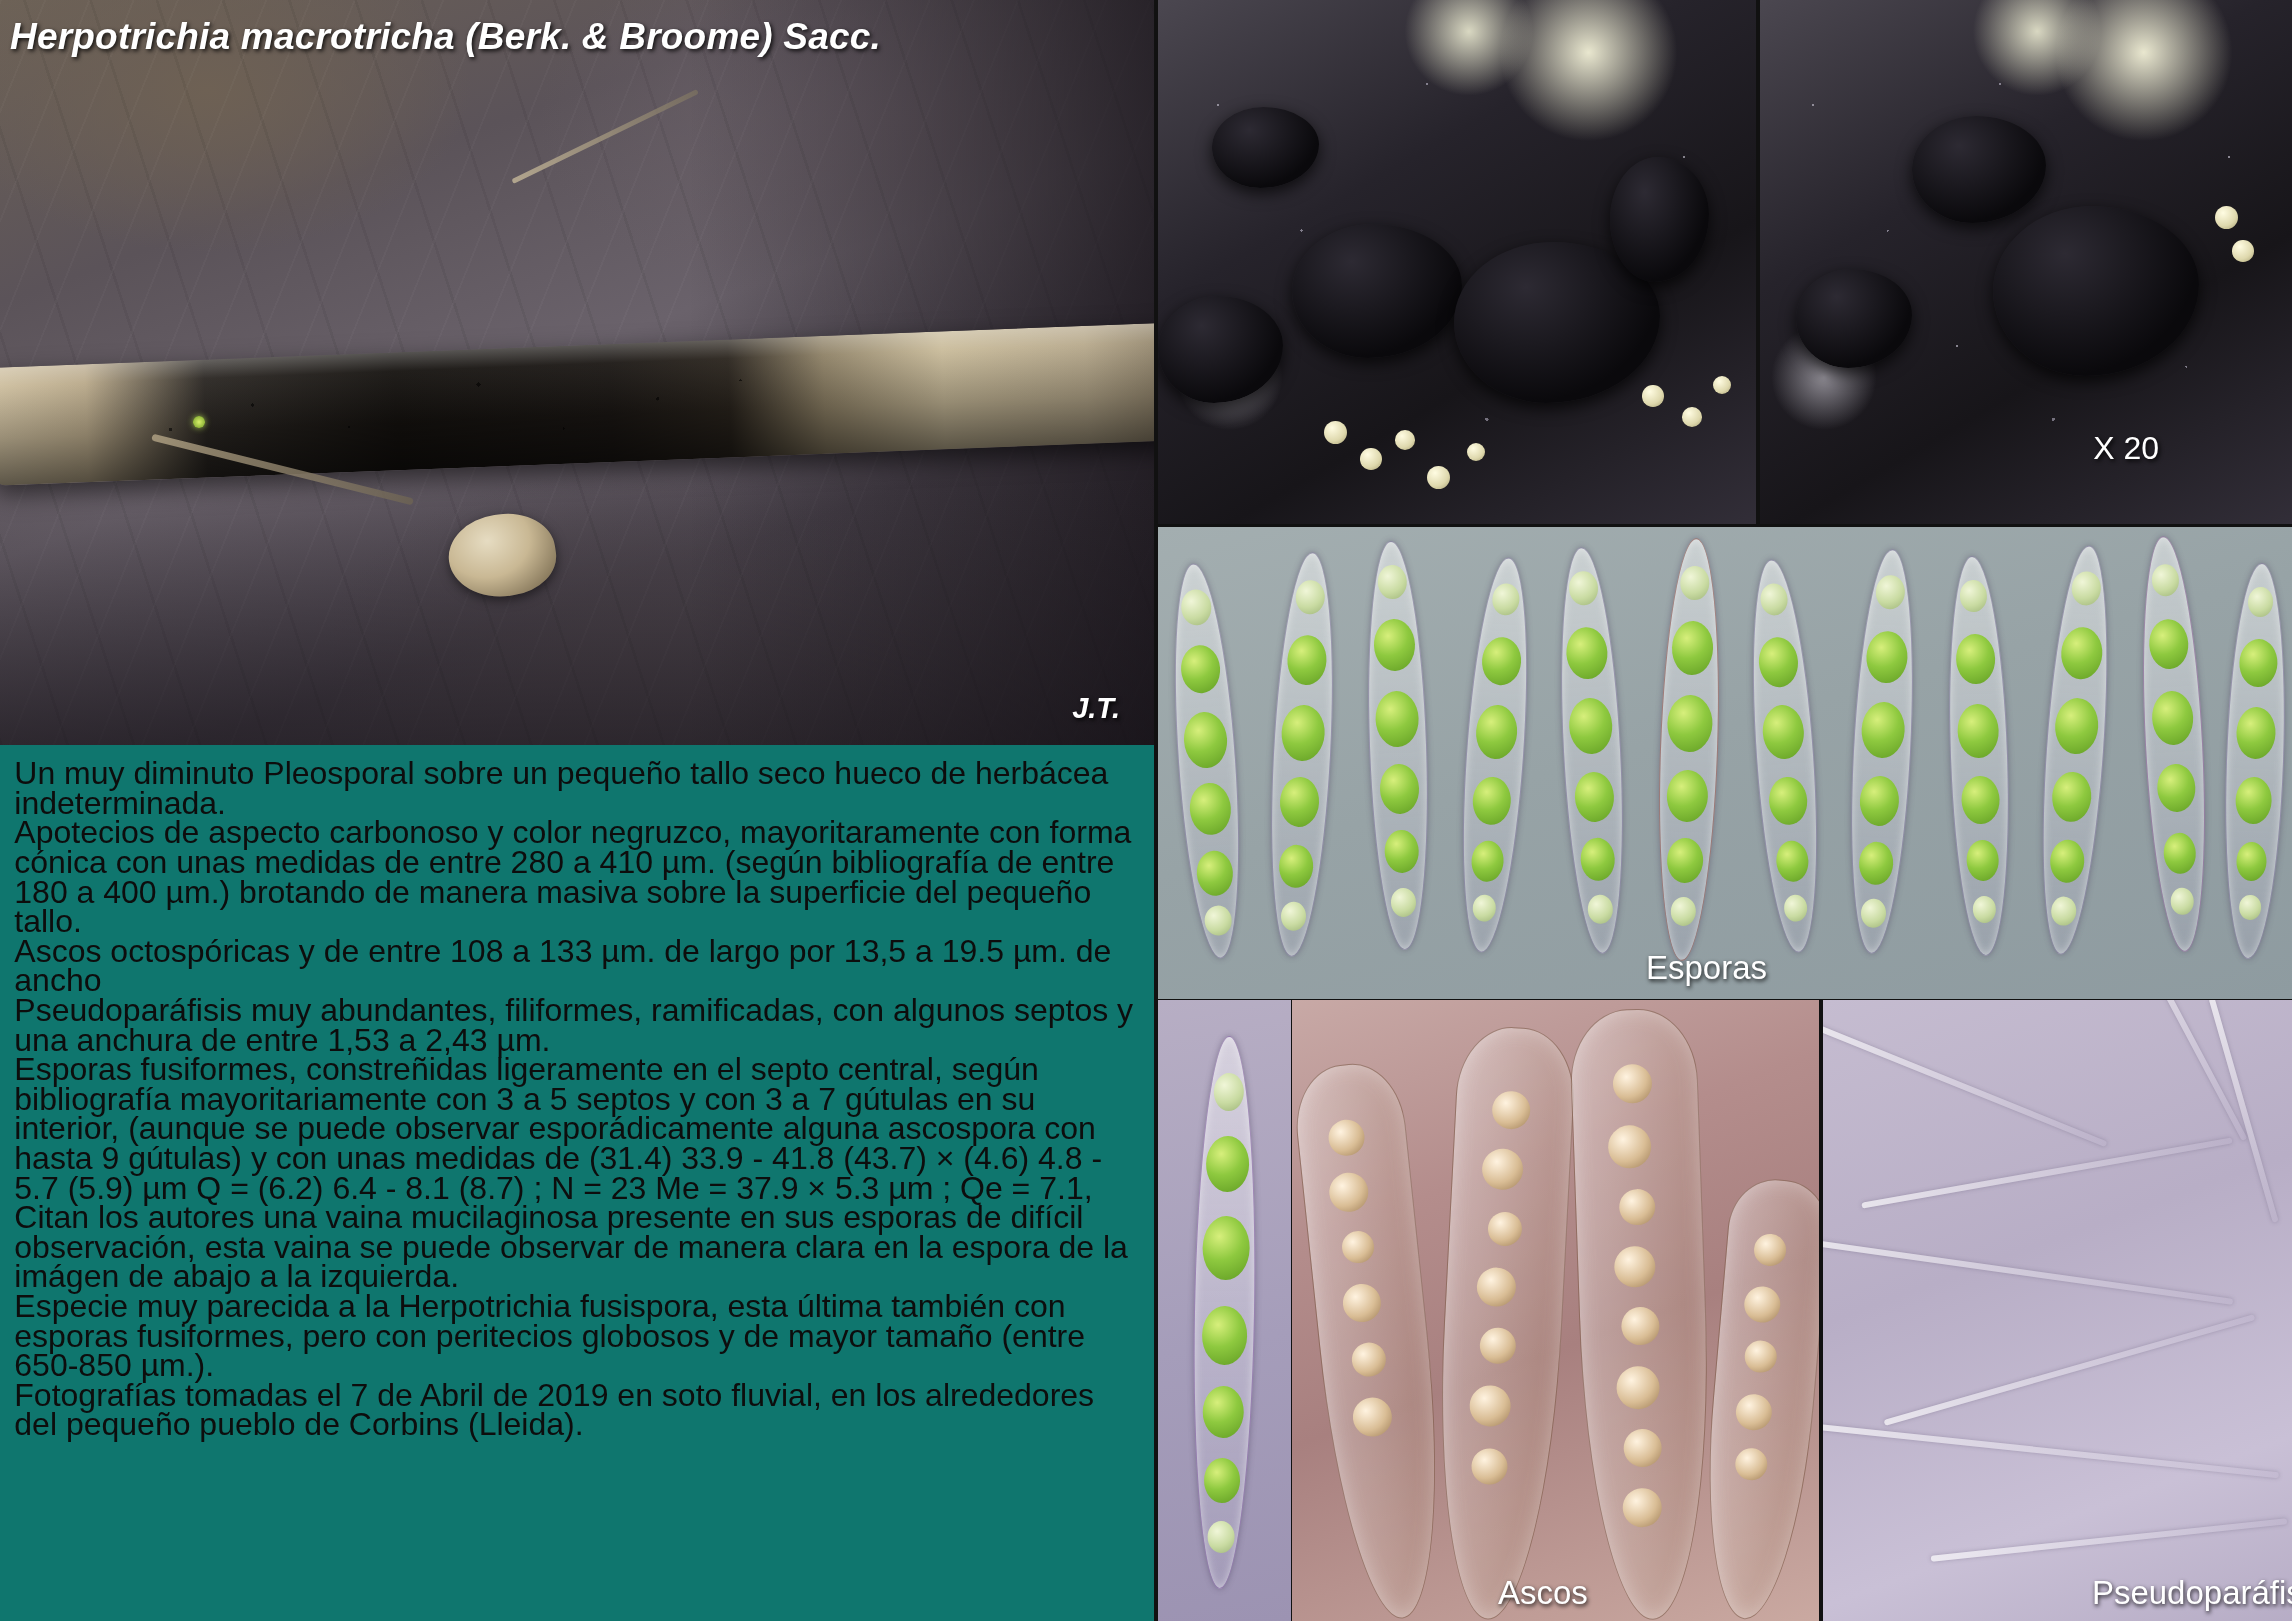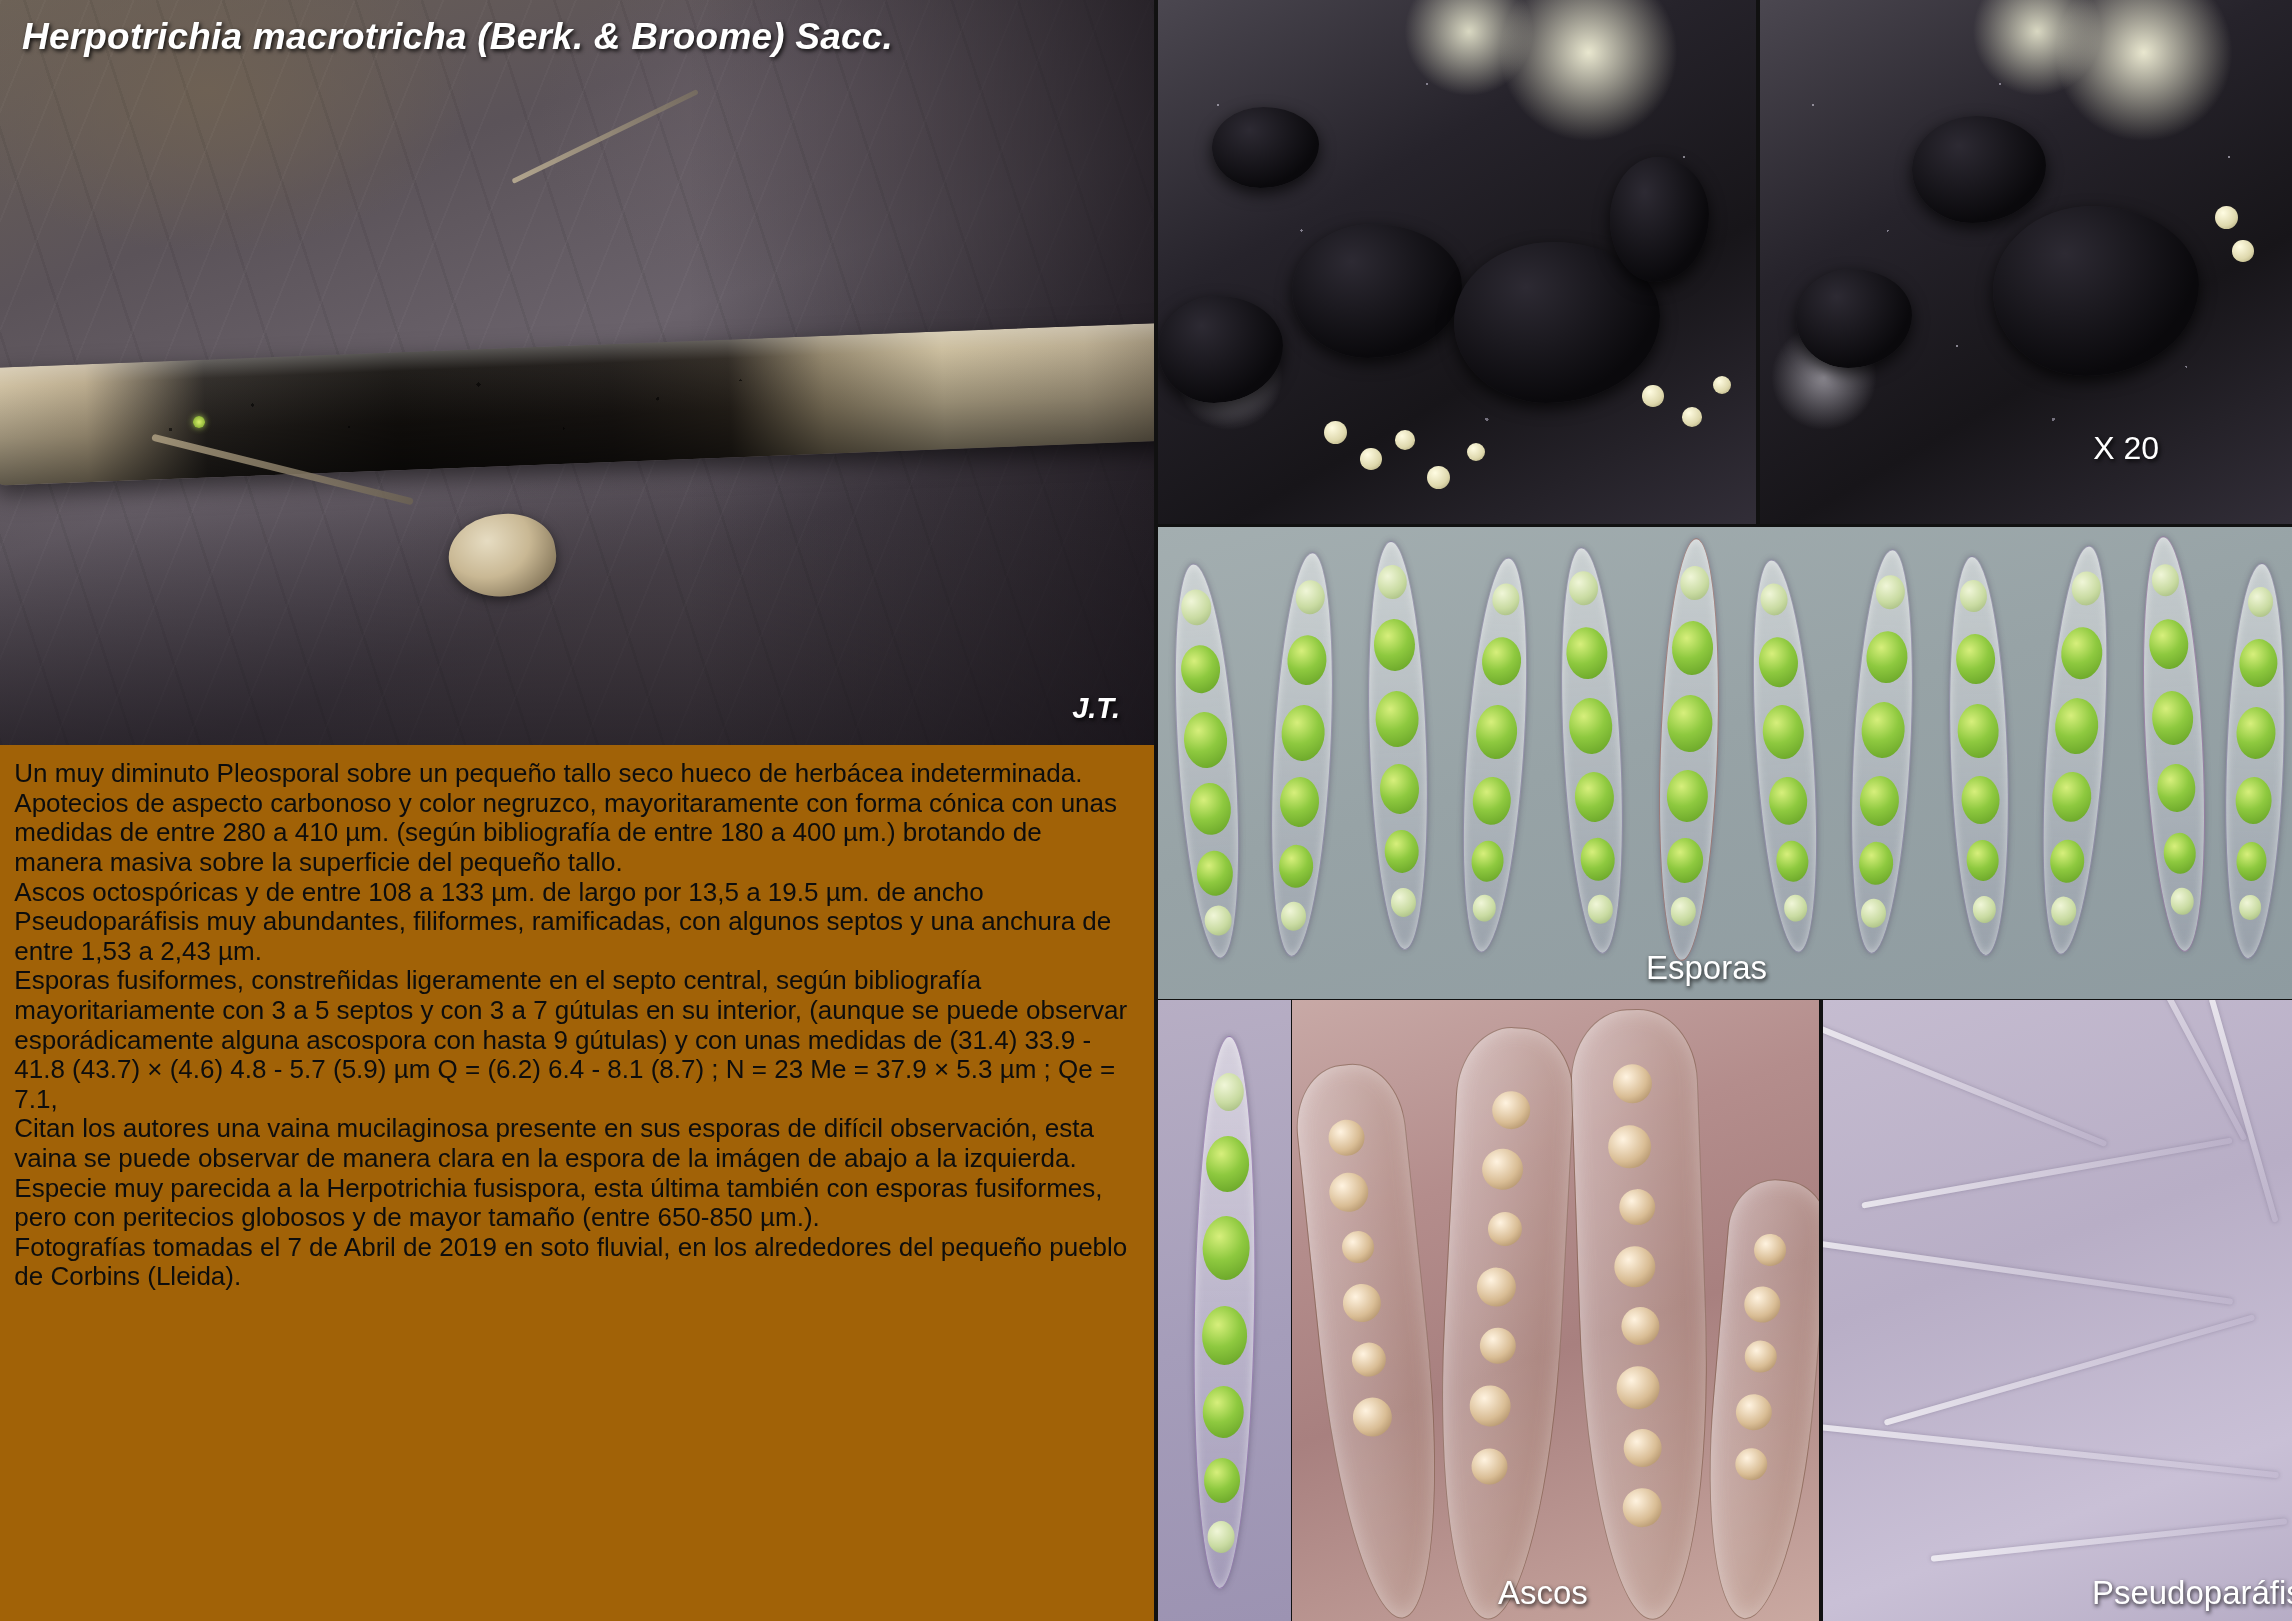--- a/index.html
+++ b/index.html
@@ -53,32 +53,32 @@
     box-shadow:0 3.6px 10.7px rgba(0,0,0,.5);
     transform:rotate(-6deg);
   }
   .twig-a{position:absolute;left:148px;top:466px;width:269px;height:7.2px;transform:rotate(14deg);
     background:linear-gradient(90deg,#b5a687,#6d6353);opacity:.8;border-radius:3.6px;}
   .twig-b{position:absolute;left:502px;top:134px;width:206px;height:4.5px;transform:rotate(-26deg);
     background:linear-gradient(90deg,#cdbf9e,#7b7160);opacity:.75;border-radius:2.7px;}
   .green-dot{position:absolute;left:193px;top:416px;width:11.6px;height:11.6px;border-radius:50%;
     background:radial-gradient(circle,#d7f06a,#6f9a24);box-shadow:0 0 6.3px rgba(190,230,90,.8);}
   .photo-title{
-    position:absolute;left:22px;top:16px;color:#fff;font-size:37px;font-style:italic;font-weight:bold;
+    position:absolute;left:10px;top:16px;color:#fff;font-size:37px;font-style:italic;font-weight:bold;
     text-shadow:1.8px 1.8px 4.5px rgba(0,0,0,.85);letter-spacing:0.2px;white-space:nowrap;
   }
   .photo-credit{
     position:absolute;right:34px;bottom:19.7px;color:#fff;font-size:29px;font-weight:bold;font-style:italic;
     text-shadow:1.8px 1.8px 4.5px rgba(0,0,0,.9);
   }
 
   .desc-panel{
-    position:absolute;left:0;top:745px;width:1154px;height:876px;background:#a16207;
+    position:absolute;left:0;top:745px;width:1154px;height:876px;background:#0f766e;
     padding:14.3px 18px 9px 14.3px;box-sizing:border-box;color:#0d0d0d;
-    font-size:26px;line-height:29.6px;
+    font-size:32px;line-height:29.6px;
   }
   .desc-panel p{margin:0;}
 
   
   .macro2{position:absolute;left:1158px;top:0;width:598px;height:524px;overflow:hidden;background:#0b0b0c;}
   .macro3{position:absolute;left:1760px;top:0;width:533px;height:524px;overflow:hidden;background:#0c0b0d;}
   .rock{position:absolute;inset:0;
     background:
       radial-gradient(circle 143px at 72% 10%, #e9e7cf 0%, rgba(233,231,207,0) 62%),
       radial-gradient(circle 107px at 52% 6%, #d9d8c2 0%, rgba(217,216,194,0) 60%),

